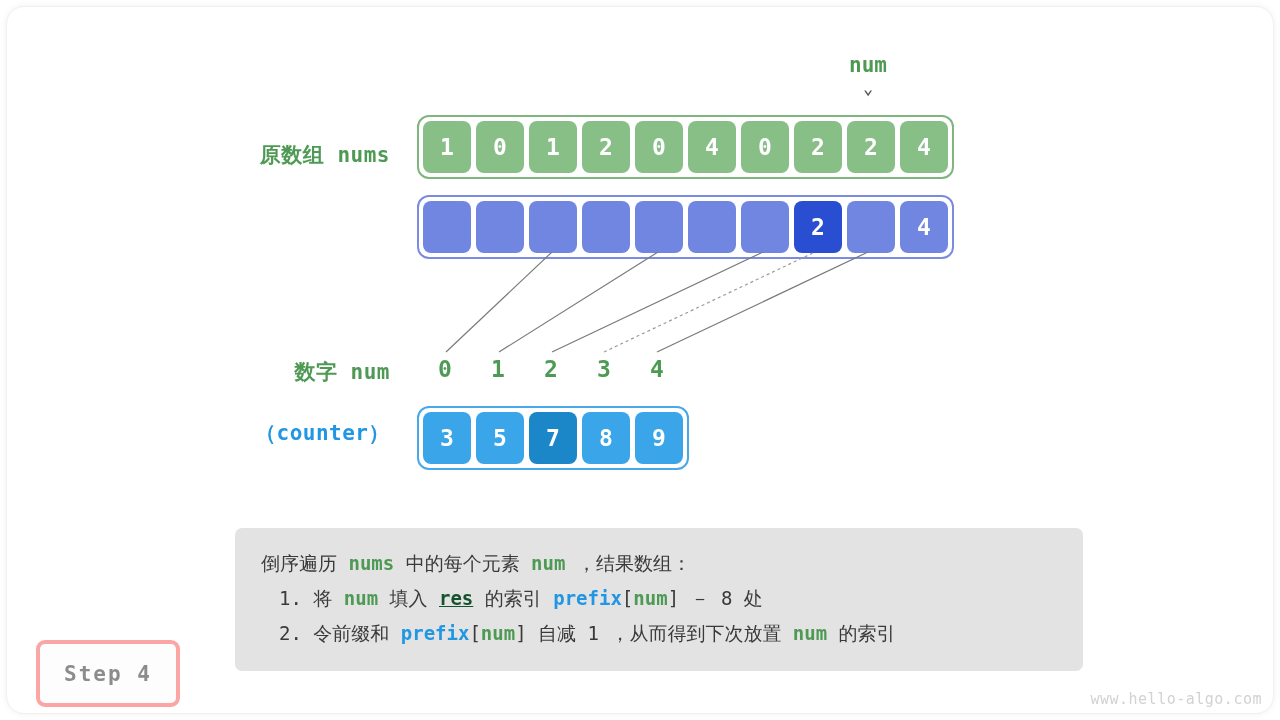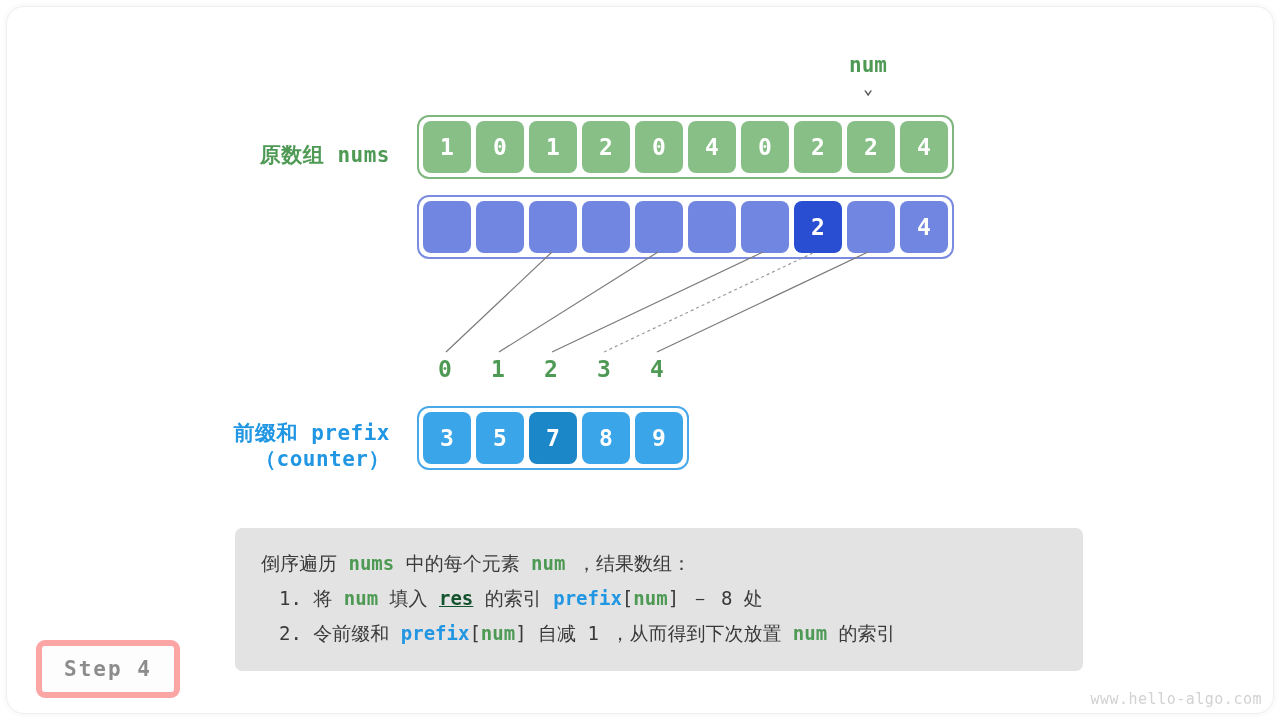--- a/index.html
+++ b/index.html
@@ -144,22 +144,22 @@
   .kw-green { color: #4e9a54; font-weight: bold; }
   .kw-indigo { color: #14532d; font-weight: bold; text-decoration: underline; }
   .kw-sky { color: #2196e3; font-weight: bold; }
 
   
   #step-badge {
     position: absolute;
     left: 36px;
     top: 640px;
     width: 144px;
-    height: 58px;
-    border: 6px solid #fca5a5;
+    height: 67px;
+    border: 4px solid #fca5a5;
     border-radius: 9px;
     display: flex;
     align-items: center;
     justify-content: center;
     color: #8c8c8c;
     font-size: 21px;
     font-weight: bold;
     letter-spacing: 2px;
     background: #fdfdfd;
     box-sizing: border-box;
@@ -216,31 +216,31 @@
   </div>
 
   <svg id="connectors" viewBox="0 0 1280 720" xmlns="http://www.w3.org/2000/svg">
     <line x1="446" y1="352" x2="552" y2="252" stroke="#7a7a7a" stroke-width="1.2"></line>
     <line x1="499" y1="352" x2="658" y2="252" stroke="#7a7a7a" stroke-width="1.2"></line>
     <line x1="552" y1="352" x2="763" y2="252" stroke="#7a7a7a" stroke-width="1.2"></line>
     <line x1="604" y1="352" x2="815" y2="252" stroke="#9a9a9a" stroke-width="1.2" stroke-dasharray="3 3"></line>
     <line x1="657" y1="352" x2="868" y2="252" stroke="#7a7a7a" stroke-width="1.2"></line>
   </svg>
 
+  <div class="row-label lbl-green" style="left: 150px; top: 359px; width: 240px;">数字 num</div>
 
   <div id="digit-row" style="left: 421px; top: 356px;">
     <div class="digit">0</div>
     <div class="digit">1</div>
     <div class="digit">2</div>
     <div class="digit">3</div>
     <div class="digit">4</div>
   </div>
 
   <div class="row-label lbl-sky" style="left: 140px; top: 420px; width: 250px;">
-    <div>前缀和 prefix</div>
     <div>（counter）</div>
   </div>
 
   <div class="array" id="prefix-array" style="left: 417px; top: 406px;">
     <div class="cell">3</div>
     <div class="cell">5</div>
     <div class="cell hl">7</div>
     <div class="cell">8</div>
     <div class="cell">9</div>
   </div>

